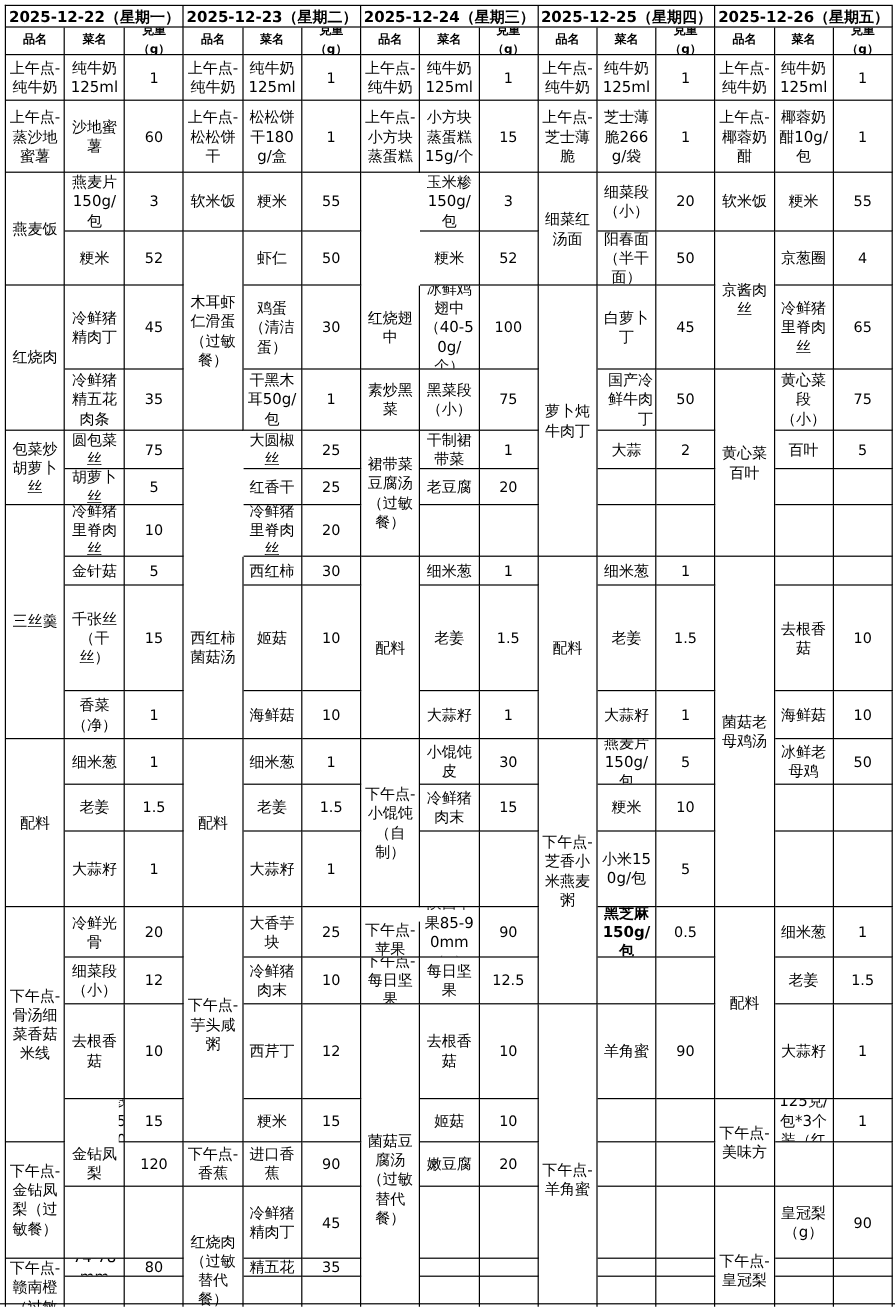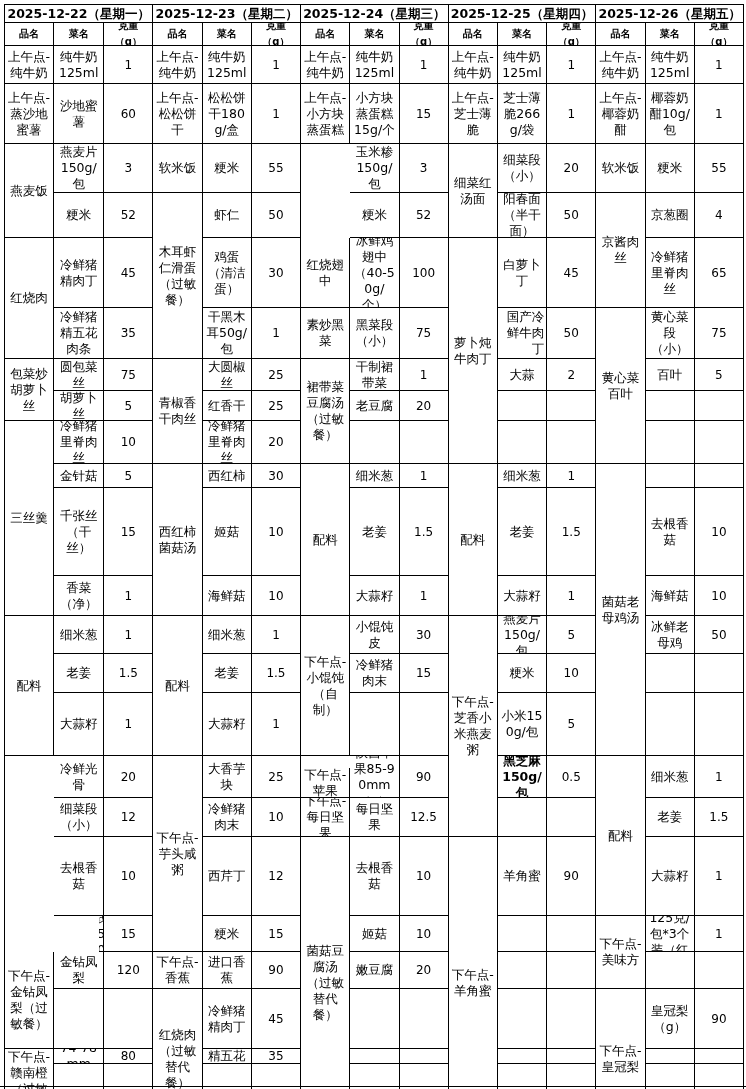--- a/index.html
+++ b/index.html
@@ -52,20 +52,21 @@
     <div class="c num" style="grid-area: 13 / 3 / span 2 / span 1;">15</div>
     <div class="c " style="grid-area: 15 / 2 / span 1 / span 1;">香菜（净）</div>
     <div class="c num" style="grid-area: 15 / 3 / span 1 / span 1;">1</div>
     <div class="c " style="grid-area: 16 / 1 / span 3 / span 1;">配料</div>
     <div class="c " style="grid-area: 16 / 2 / span 1 / span 1;">细米葱</div>
     <div class="c num" style="grid-area: 16 / 3 / span 1 / span 1;">1</div>
     <div class="c " style="grid-area: 17 / 2 / span 1 / span 1;">老姜</div>
     <div class="c num" style="grid-area: 17 / 3 / span 1 / span 1;">1.5</div>
     <div class="c " style="grid-area: 18 / 2 / span 1 / span 1;">大蒜籽</div>
     <div class="c num" style="grid-area: 18 / 3 / span 1 / span 1;">1</div>
+    <div class="c " style="grid-area: 19 / 1 / span 4 / span 1;">下午点-骨汤细菜香菇米线</div>
     <div class="c " style="grid-area: 19 / 2 / span 1 / span 1;">冷鲜光骨</div>
     <div class="c num" style="grid-area: 19 / 3 / span 1 / span 1;">20</div>
     <div class="c " style="grid-area: 20 / 2 / span 1 / span 1;">细菜段（小）</div>
     <div class="c num" style="grid-area: 20 / 3 / span 1 / span 1;">12</div>
     <div class="c " style="grid-area: 21 / 2 / span 1 / span 1;">去根香菇</div>
     <div class="c num" style="grid-area: 21 / 3 / span 1 / span 1;">10</div>
     <div class="c " style="grid-area: 22 / 2 / span 1 / span 1; margin-left: 45px;">过桥米线500g/包</div>
     <div class="c num" style="grid-area: 22 / 3 / span 1 / span 1;">15</div>
     <div class="c " style="grid-area: 23 / 1 / span 2 / span 1;">下午点-金钻凤梨（过敏餐）</div>
     <div class="c " style="grid-area: 23 / 2 / span 1 / span 1;">金钻凤梨</div>
@@ -90,21 +91,20 @@
     <div class="c " style="grid-area: 5 / 4 / span 1 / span 1;">软米饭</div>
     <div class="c " style="grid-area: 5 / 5 / span 1 / span 1;">粳米</div>
     <div class="c num" style="grid-area: 5 / 6 / span 1 / span 1;">55</div>
     <div class="c " style="grid-area: 6 / 4 / span 3 / span 1;">木耳虾仁滑蛋（过敏餐）</div>
     <div class="c " style="grid-area: 6 / 5 / span 1 / span 1;">虾仁</div>
     <div class="c num" style="grid-area: 6 / 6 / span 1 / span 1;">50</div>
     <div class="c " style="grid-area: 7 / 5 / span 1 / span 1;">鸡蛋（清洁蛋）</div>
     <div class="c num" style="grid-area: 7 / 6 / span 1 / span 1;">30</div>
     <div class="c " style="grid-area: 8 / 5 / span 1 / span 1;">干黑木耳50g/包</div>
     <div class="c num" style="grid-area: 8 / 6 / span 1 / span 1;">1</div>
-    <div class="c " style="grid-area: 9 / 4 / span 3 / span 1;">青椒香干肉丝</div>
     <div class="c " style="grid-area: 9 / 5 / span 1 / span 1;">大圆椒丝</div>
     <div class="c num" style="grid-area: 9 / 6 / span 1 / span 1;">25</div>
     <div class="c " style="grid-area: 10 / 5 / span 1 / span 1;">红香干</div>
     <div class="c num" style="grid-area: 10 / 6 / span 1 / span 1;">25</div>
     <div class="c " style="grid-area: 11 / 5 / span 1 / span 1;">冷鲜猪里脊肉丝</div>
     <div class="c num" style="grid-area: 11 / 6 / span 1 / span 1;">20</div>
     <div class="c " style="grid-area: 12 / 4 / span 4 / span 1;">西红柿菌菇汤</div>
     <div class="c " style="grid-area: 12 / 5 / span 1 / span 1;">西红柿</div>
     <div class="c num" style="grid-area: 12 / 6 / span 1 / span 1;">30</div>
     <div class="c " style="grid-area: 13 / 5 / span 2 / span 1;">姬菇</div>

